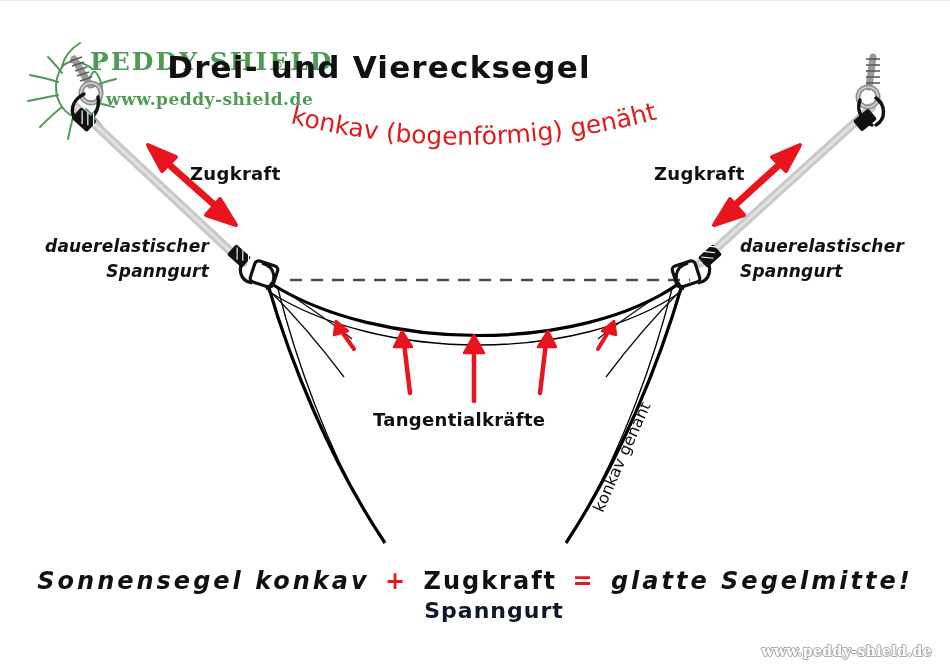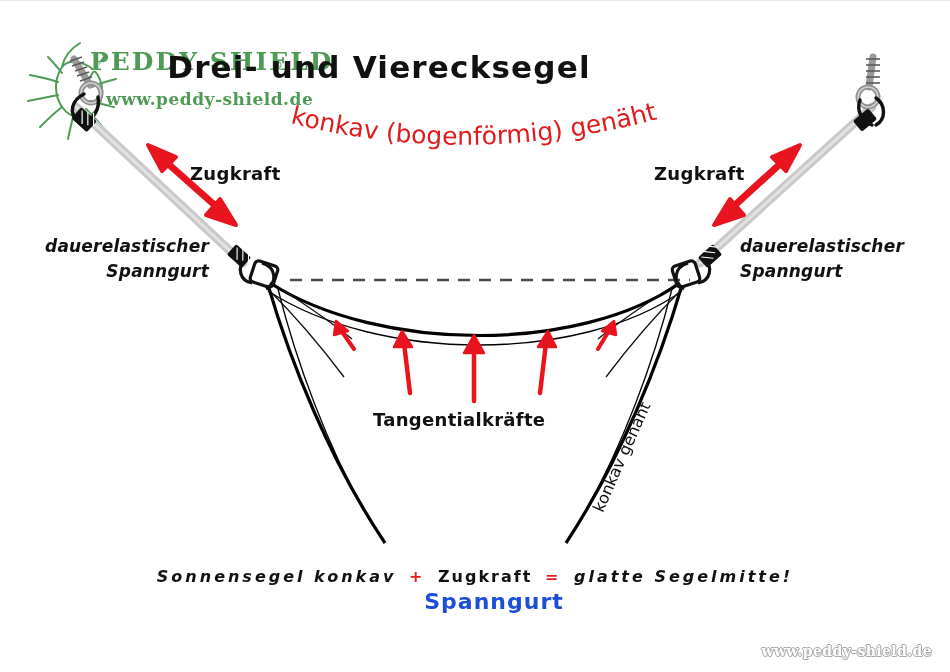--- a/index.html
+++ b/index.html
@@ -150,40 +150,40 @@
 
   
   #formula {
     position: absolute;
     left: 0;
     top: 566px;
     width: 950px;
     text-align: center;
   }
   #formula-line1 {
-    font-size: 16px;
+    font-size: 24px;
     font-weight: bold;
     letter-spacing: 3px;
     color: #111111;
     white-space: nowrap;
   }
   .f-italic { font-style: italic; }
   .f-upright { font-style: normal; letter-spacing: 2px; }
   .f-op {
     color: #e01b1b;
     font-style: normal;
     font-weight: bold;
     padding: 0 4px;
   }
   #formula-line2 {
     margin-top: 3px;
     font-size: 22px;
     font-weight: bold;
     letter-spacing: 1px;
-    color: #1d4ed8;
+    color: #0f172a;
     
     padding-left: 38px;
   }
 
   
   #watermark {
     position: absolute;
     right: 18px;
     bottom: 13px;
     font-family: "DejaVu Serif", serif;

